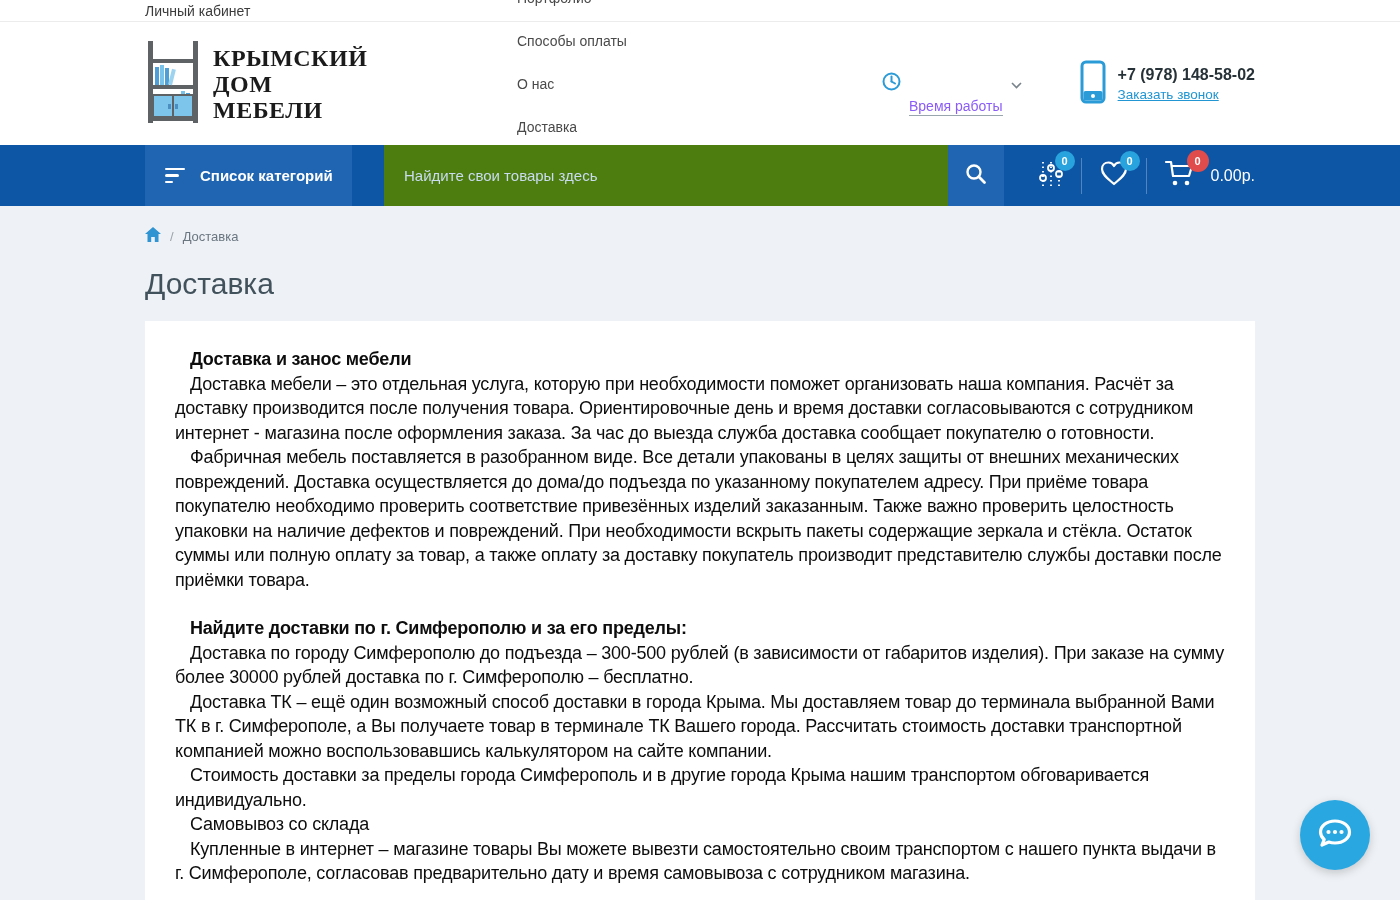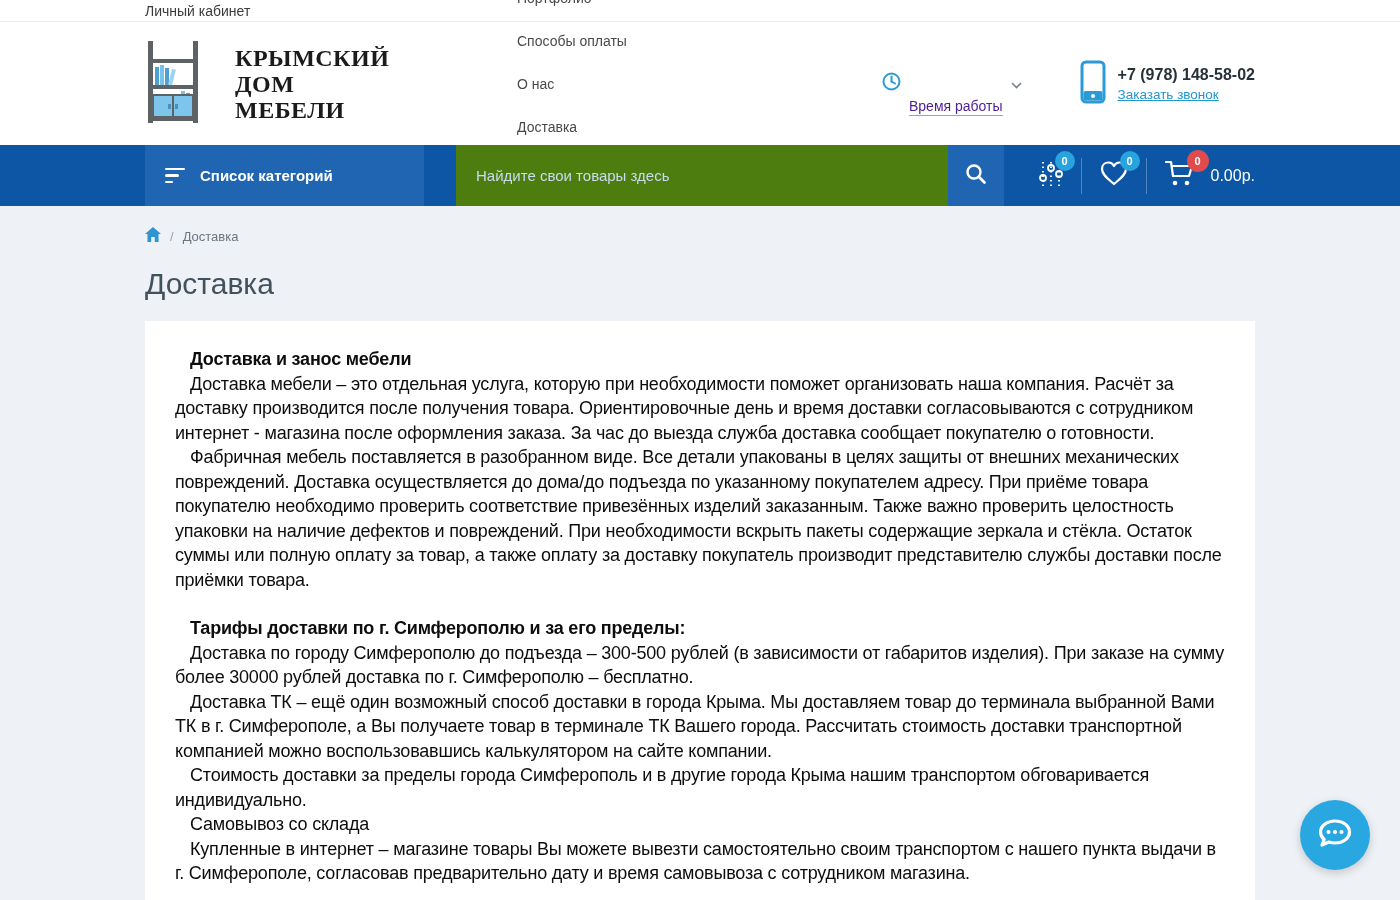--- a/index.html
+++ b/index.html
@@ -10,33 +10,33 @@
   
   .topbar { background:#fff; height:22px; border-bottom:1px solid #ececec; }
   .topbar .container { display:flex; align-items:center; height:100%; }
   .account-link { font-size:14px; color:#3b3b3b; text-decoration:none; cursor:pointer; }
 
   
   .header { background:#fff; height:123px; }
   .header .container { display:flex; align-items:center; height:100%; }
   .logo { display:flex; align-items:center; gap:12px; width:300px; cursor:pointer; }
   .logo-text { font-family:"Liberation Serif", serif; font-weight:700; font-size:24px;
-    line-height:26px; color:#1b1b1b; letter-spacing:0.5px;margin-left:22px; }
+    line-height:26px; color:#1b1b1b; letter-spacing:0.5px; }
   .nav { display:flex; gap:27px; margin-left:72px;flex-direction:column; }
   .nav a { font-size:14px; color:#4a4a4a; text-decoration:none; cursor:pointer; }
   .worktime { margin-left:auto; display:flex; align-items:center; gap:8px; cursor:pointer; }
-  .worktime-label { font-size:14px; color:#4c1d95; border-bottom:1px solid #9aa6ad; padding-bottom:1px;margin-top:47px; }
+  .worktime-label { font-size:14px; color:#8b5cf6; border-bottom:1px solid #9aa6ad; padding-bottom:1px;margin-top:47px; }
   .phone-block { margin-left:58px; display:flex; align-items:center; gap:12px; }
   .phone-number { font-size:16px; font-weight:700; color:#263238; text-decoration:none; display:block; }
   .callback-link { font-size:13.5px; color:#2196d3; text-decoration:underline; display:block; margin-top:3px; cursor:pointer; }
 
   
   .searchbar { background:#0d56a5; height:61px; }
   .searchbar .container { display:flex; align-items:stretch; height:100%; }
-  .cat-btn { width:279px; background:#2065b1; display:flex; align-items:center; gap:15px;
+  .cat-btn { width:207px; background:#2065b1; display:flex; align-items:center; gap:15px;
     padding-left:20px; cursor:pointer; }
   .cat-btn-label { color:#fff; font-size:15px; font-weight:700; }
   .sort-icon span { display:block; height:2.5px; background:#fff; border-radius:2px; margin-bottom:4px; }
   .sort-icon span:nth-child(1){ width:20px; } .sort-icon span:nth-child(2){ width:14px; }
   .sort-icon span:nth-child(3){ width:8px; margin-bottom:0; }
   .bar-gap { width:32px; }
   .search-field { flex:1; background:#4d7c0f; display:flex; align-items:center; }
   .search-input { width:100%; height:100%; background:transparent; border:none; outline:none;
     padding-left:20px; font-size:15px; color:#fff; font-family:"Liberation Sans", sans-serif; }
   .search-input::placeholder { color:#c9dcf0; opacity:1; }
@@ -226,21 +226,21 @@
     <span class="sep">/</span>
     <span>Доставка</span>
   </div>
 
   <h1 class="page-title">Доставка</h1>
 
   <div class="card">
     <p class="bold">Доставка и занос мебели</p>
     <p>Доставка мебели – это отдельная услуга, которую при необходимости поможет организовать наша компания. Расчёт за доставку производится после получения товара. Ориентировочные день и время доставки согласовываются с сотрудником интернет - магазина после оформления заказа. За час до выезда служба доставка сообщает покупателю о готовности.</p>
     <p>Фабричная мебель поставляется в разобранном виде. Все детали упакованы в целях защиты от внешних механических повреждений. Доставка осуществляется до дома/до подъезда по указанному покупателем адресу. При приёме товара покупателю необходимо проверить соответствие привезённых изделий заказанным. Также важно проверить целостность упаковки на наличие дефектов и повреждений. При необходимости вскрыть пакеты содержащие зеркала и стёкла. Остаток суммы или полную оплату за товар, а также оплату за доставку покупатель производит представителю службы доставки после приёмки товара.</p>
-    <p class="bold section-gap">Тарифы доставки по г. Симферополю и за его пределы:</p>
+    <p class="bold section-gap">Найдите доставки по г. Симферополю и за его пределы:</p>
     <p>Доставка по городу Симферополю до подъезда – 300-500 рублей (в зависимости от габаритов изделия). При заказе на сумму более 30000 рублей доставка по г. Симферополю – бесплатно.</p>
     <p>Доставка ТК – ещё один возможный способ доставки в города Крыма. Мы доставляем товар до терминала выбранной Вами ТК в г. Симферополе, а Вы получаете товар в терминале ТК Вашего города. Рассчитать стоимость доставки транспортной компанией можно воспользовавшись калькулятором на сайте компании.</p>
     <p>Стоимость доставки за пределы города Симферополь и в другие города Крыма нашим транспортом обговаривается индивидуально.</p>
     <p>Самовывоз со склада</p>
     <p>Купленные в интернет – магазине товары Вы можете вывезти самостоятельно своим транспортом с нашего пункта выдачи в г. Симферополе, согласовав предварительно дату и время самовывоза с сотрудником магазина.</p>
   </div>
 </div>
 
 <button class="chat-fab">
   <span>

